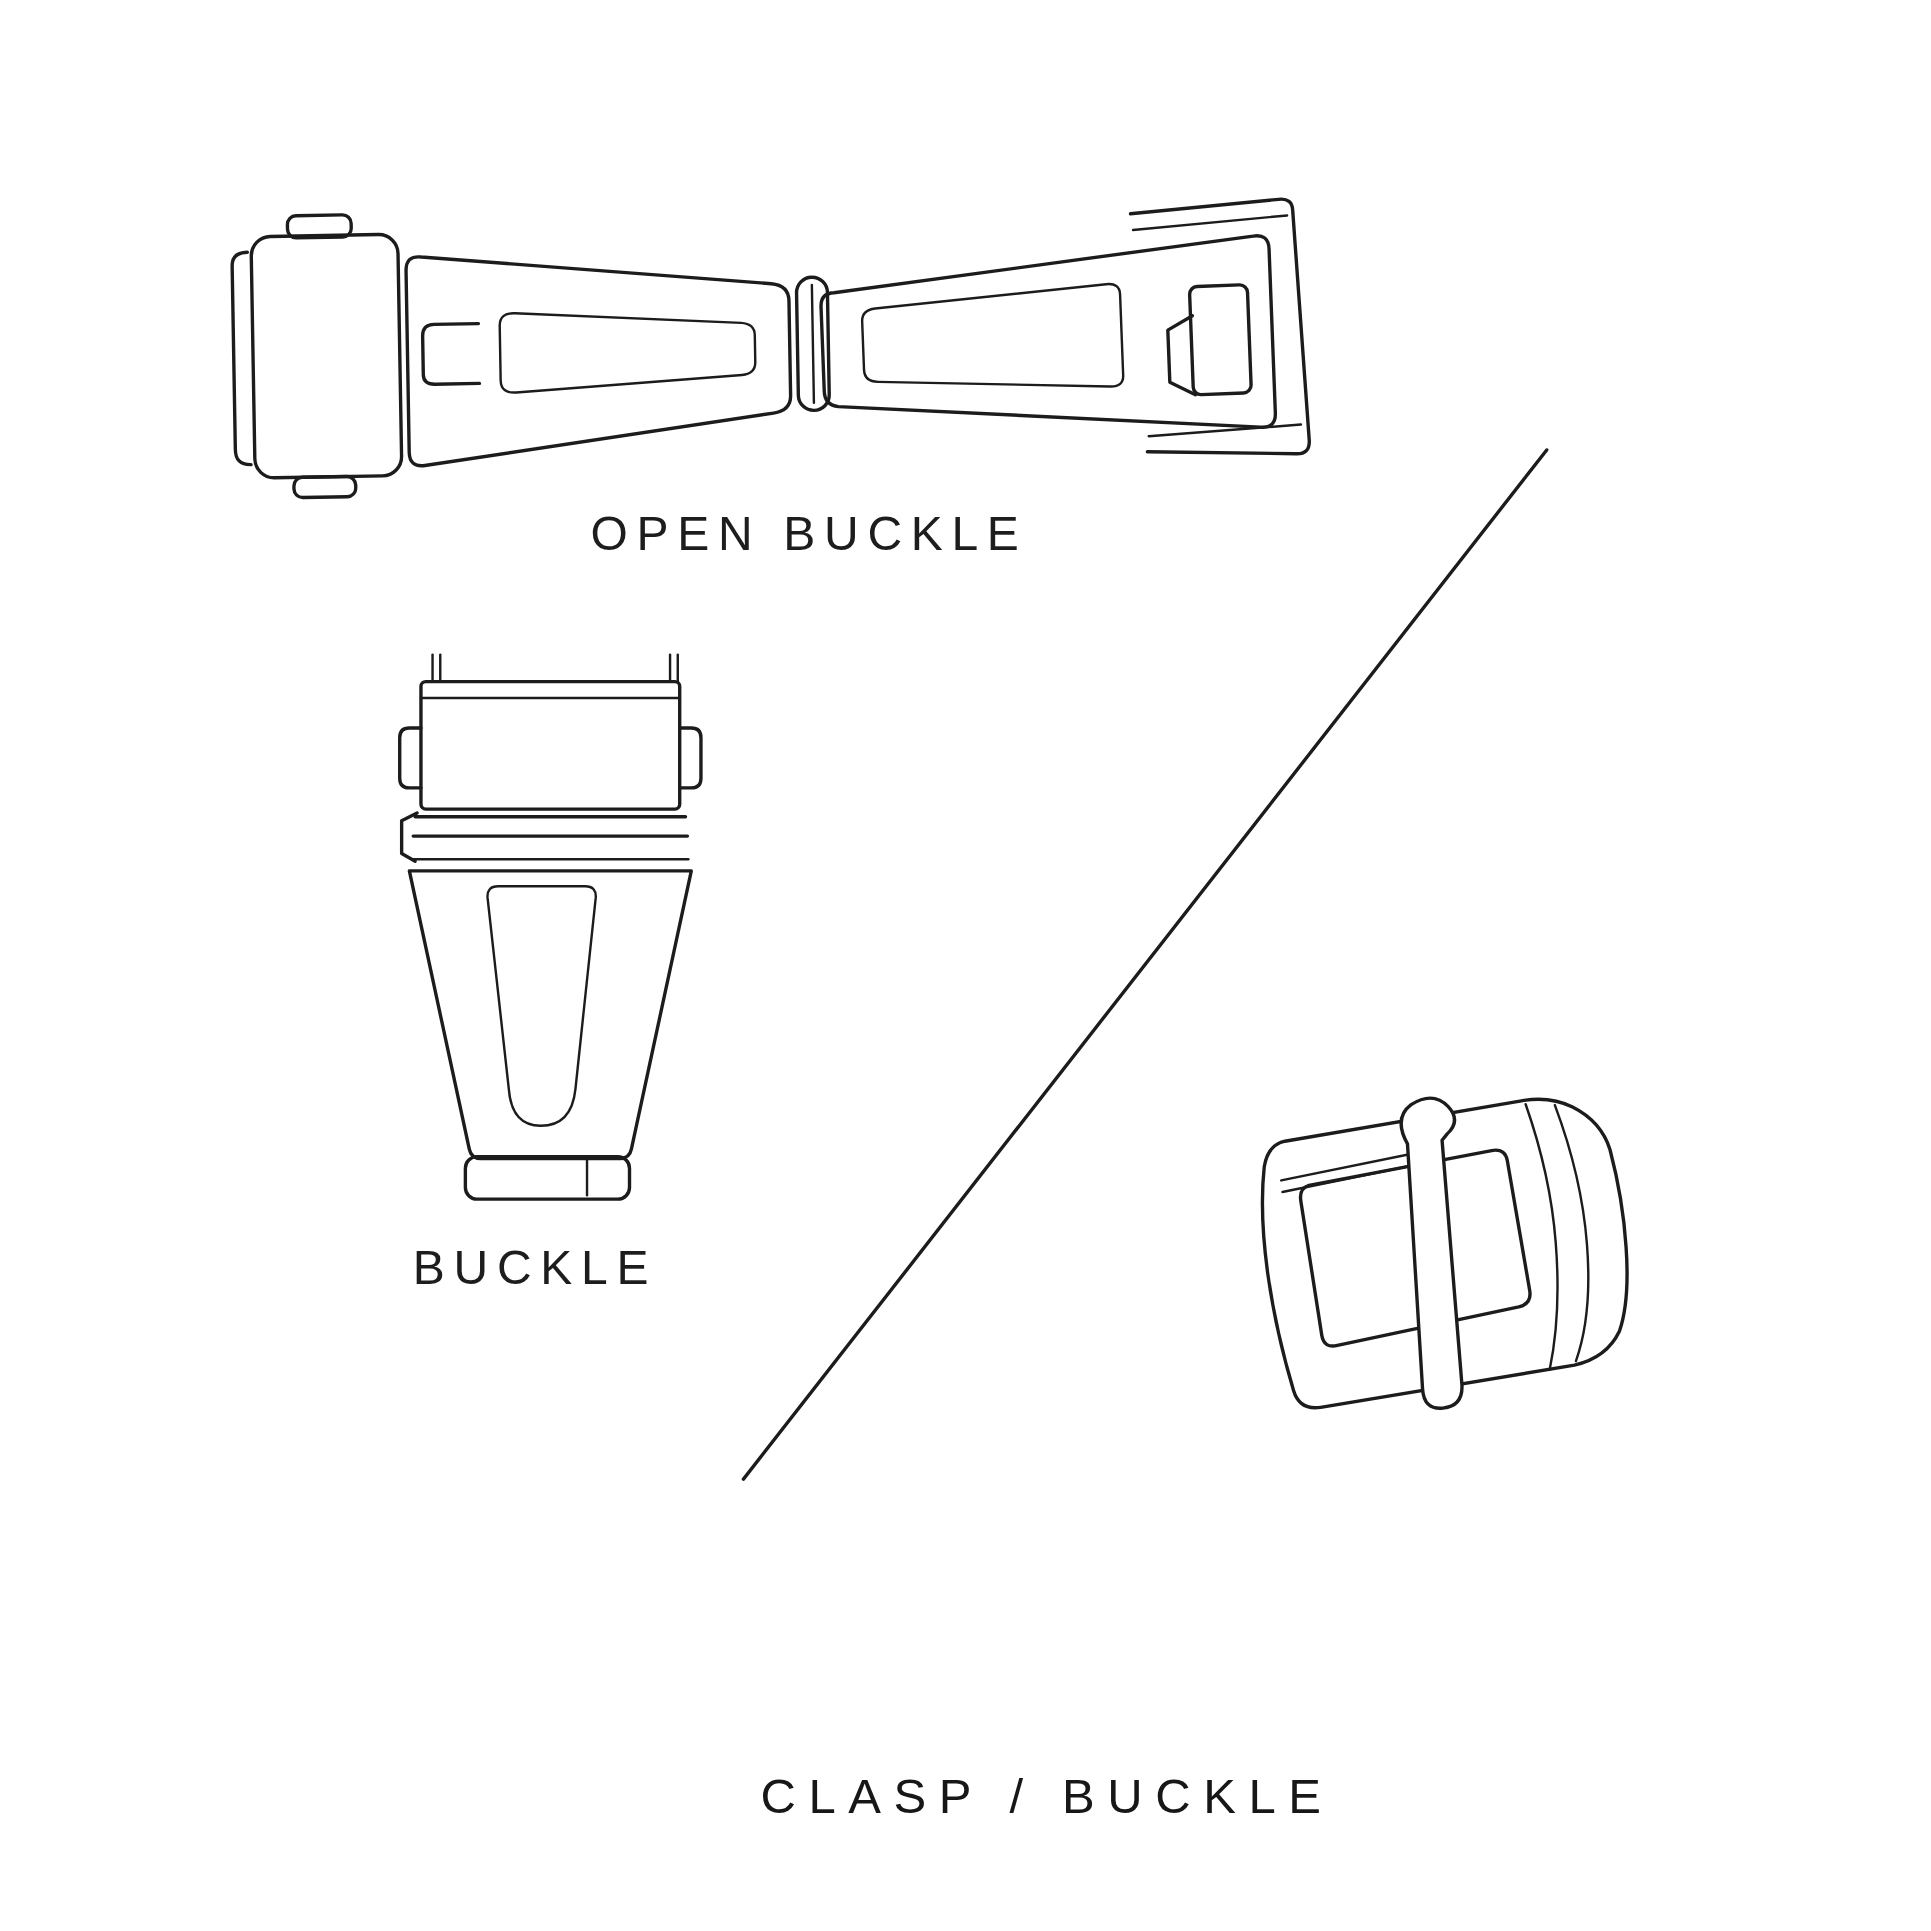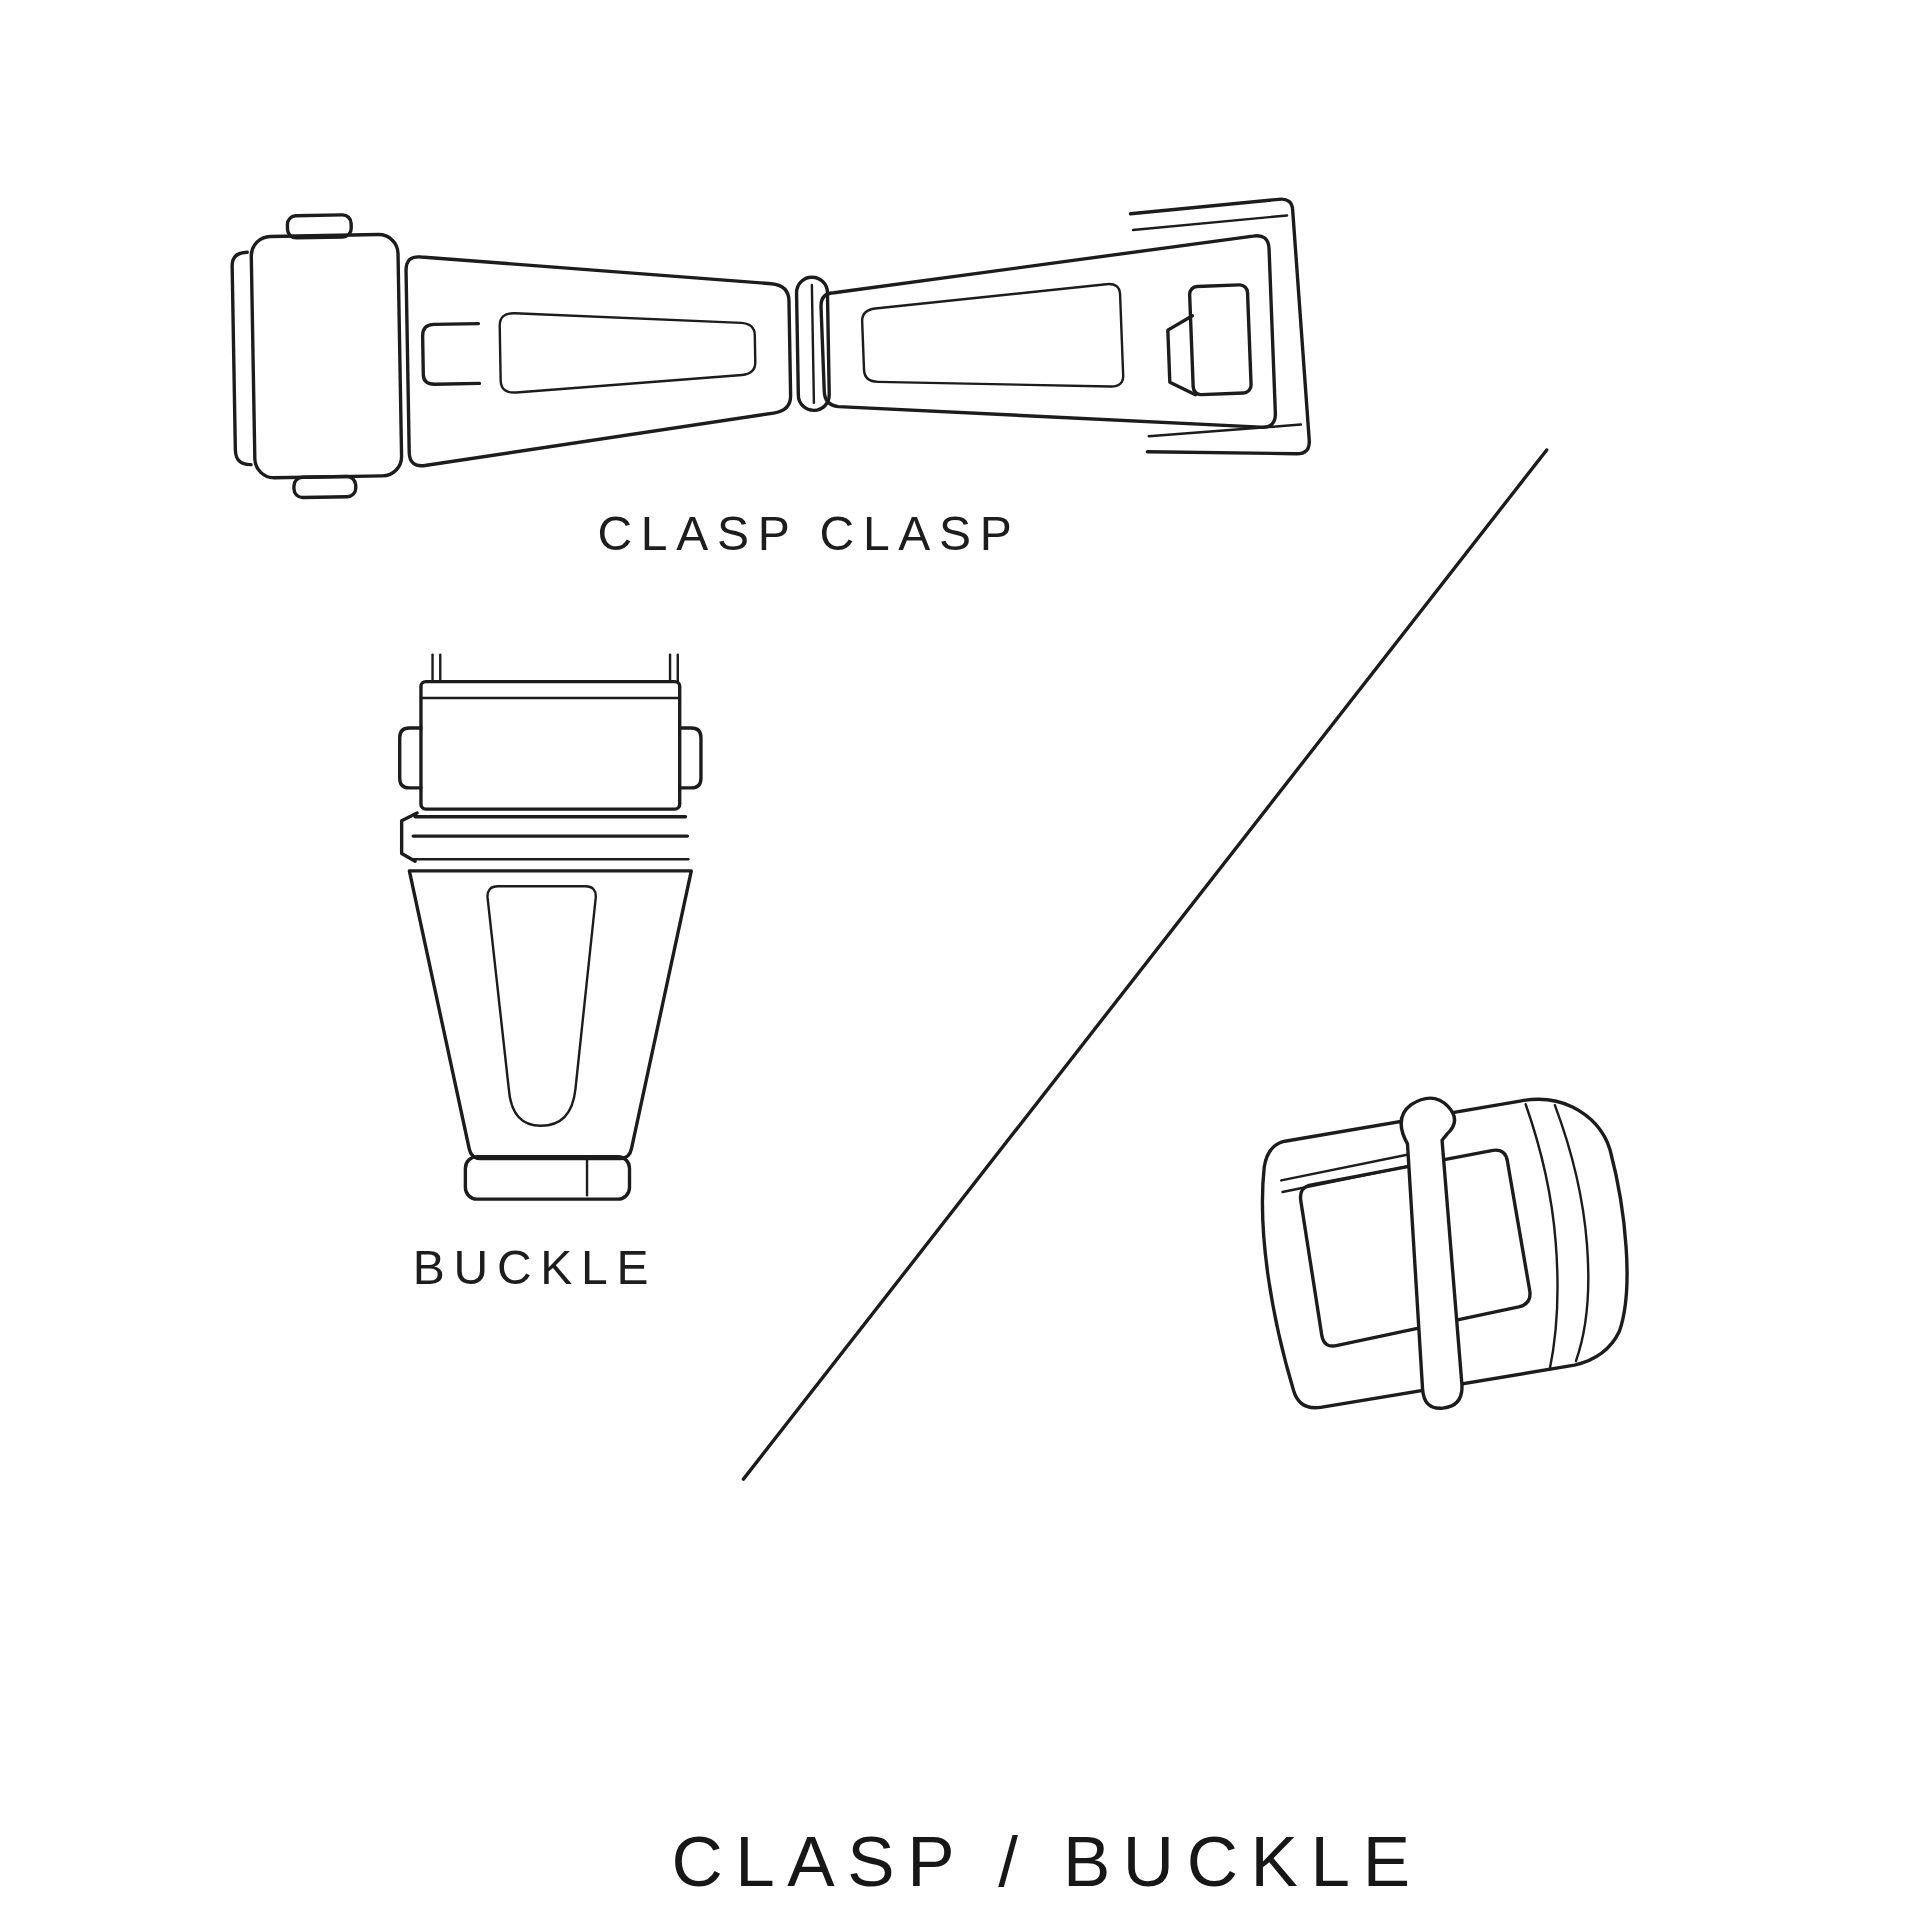--- a/index.html
+++ b/index.html
@@ -29,23 +29,23 @@
     line-height: 1;
     white-space: nowrap;
     font-weight: 400;
   }
   .caption--open { left: 809px; top: 510px; }
   .caption--closed { left: 535px; top: 1244px; }
   .title {
     position: absolute;
     transform: translateX(-50%);
     left: 1047px;
-    top: 1826px;
+    top: 1772px;
     color: #171717;
-    font-size: 71px;
+    font-size: 49px;
     letter-spacing: 12.6px;
     line-height: 1;
     white-space: nowrap;
     font-weight: 400;
     text-align: center;
   }
   .stroke {
     fill: none;
     stroke: #1c1c1c;
     stroke-width: 3.5;
@@ -125,20 +125,20 @@
       <path d="M1364 1214 L1556 1198 Q1570 1197 1571 1210 L1580 1346 Q1581 1360 1567 1362 L1376 1382 Q1362 1384 1361 1370 L1354 1230 Q1353 1216 1364 1214 Z"></path>
 
       <path class="stroke--thin" d="M1336 1206 L1480 1192"></path>
       <path class="stroke--thin" d="M1336 1218 L1480 1204"></path>
       <circle class="stroke--thin" cx="1492" cy="1200" r="12"></circle>
 
       <path class="fill-white" d="M1470 1182 Q1458 1154 1478 1142 Q1502 1130 1516 1148 Q1528 1164 1512 1176 L1506 1182 L1500 1436 Q1499 1458 1478 1458 Q1458 1458 1459 1436 Z"></path>
     </g>
   </svg>
 
-  <div class="caption caption--open">CLASP CLASP</div>
+  <div class="caption caption--open">OPEN BUCKLE</div>
 
   <div class="caption caption--closed">BUCKLE</div>
 
   <div class="title">CLASP / BUCKLE</div>
 
 </div>
 
 
 </body></html>

